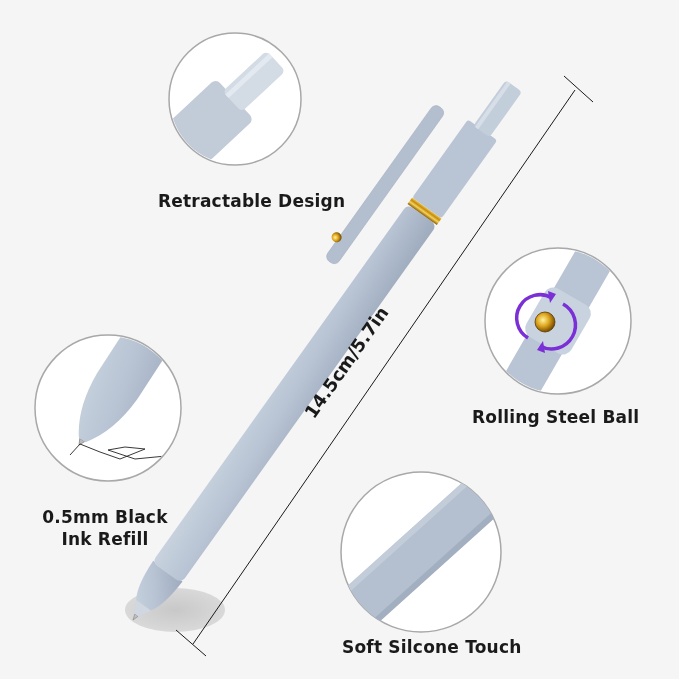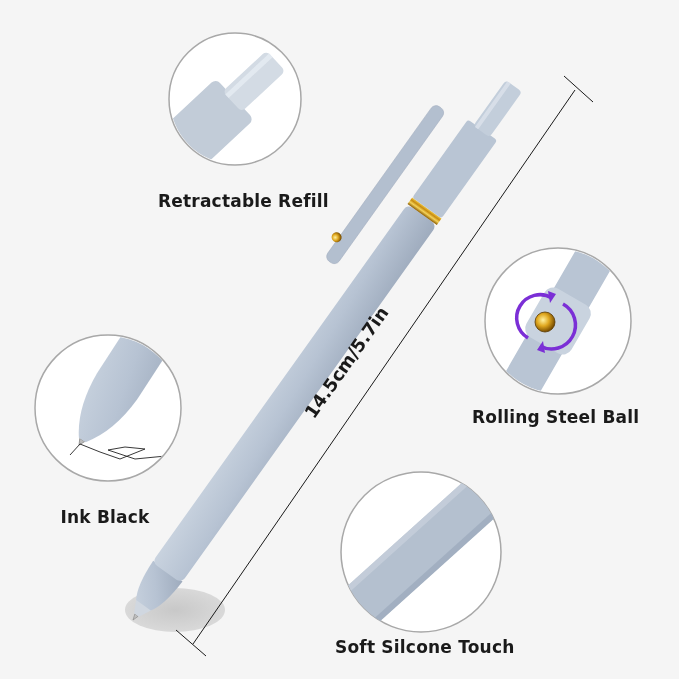--- a/index.html
+++ b/index.html
@@ -3,21 +3,21 @@
 <meta charset="utf-8">
 <style>
   html, body { margin:0; padding:0; }
   body { width:679px; height:679px; background:#f5f5f5; overflow:hidden; position:relative; font-family:"DejaVu Sans", sans-serif; }
   #stage { position:absolute; left:0; top:0; width:679px; height:679px; }
   .label { position:absolute; font-family:"DejaVu Sans", sans-serif; font-weight:bold; color:#1a1a1a; font-size:17px; letter-spacing:0.2px; white-space:nowrap; }
   .label-center { text-align:center; }
   #lbl-retract { left:158px; top:191px; }
   #lbl-rolling { left:472px; top:407px; }
   #lbl-refill { left:30px; top:506px; width:150px; line-height:22px; }
-  #lbl-soft { left:335px; top:637px; }
+  #lbl-soft { left:342px; top:637px; }
   #dim-text { position:absolute; left:300px; top:410px; font-size:18px; font-weight:bold; color:#1a1a1a; transform:rotate(-55deg); transform-origin:left top; white-space:nowrap; }
 </style>
 </head>
 <body>
 
 <svg id="stage" width="679" height="679" viewBox="0 0 679 679" xmlns="http://www.w3.org/2000/svg">
   <defs>
     <linearGradient id="penGrad" x1="0" y1="0" x2="1" y2="1">
       <stop offset="0" stop-color="#c9d3df"></stop>
       <stop offset="0.5" stop-color="#b7c3d3"></stop>
@@ -133,19 +133,20 @@
     <g clip-path="url(#clipB)">
       <g transform="translate(421,552) rotate(-42)">
         <rect x="-140" y="-24" width="280" height="48" fill="#b4c0cf"></rect>
         <rect x="-140" y="-24" width="280" height="6" fill="#c9d2dd" opacity="0.7"></rect>
         <rect x="-140" y="18" width="280" height="6" fill="#9aa8ba" opacity="0.7"></rect>
       </g>
     </g>
   </g>
 </svg>
 
-<div class="label" id="lbl-retract">Retractable Refill</div>
+<div class="label" id="lbl-retract">Retractable Design</div>
 <div class="label" id="lbl-rolling">Rolling Steel Ball</div>
 <div class="label label-center" id="lbl-refill">
-  <div>Ink Black</div>
+  <div>0.5mm Black</div>
+  <div>Ink Refill</div>
 </div>
 <div class="label" id="lbl-soft">Soft Silcone Touch</div>
 <div id="dim-text">14.5cm/5.7in</div>
 
 </body></html>

